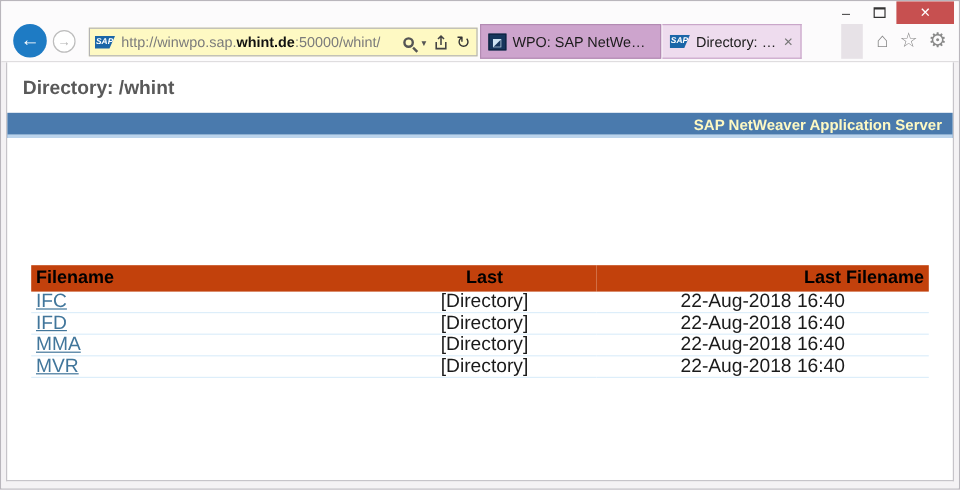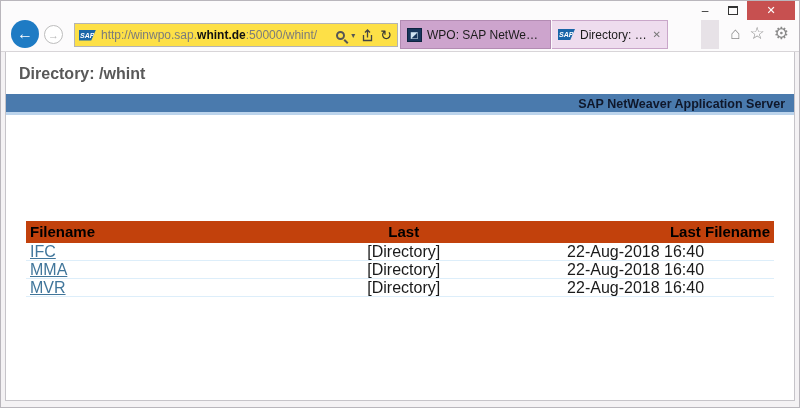--- a/index.html
+++ b/index.html
@@ -10,21 +10,21 @@
   .chrome { position:relative; height:51px; background:#fcfbfc; border-bottom:1px solid #d8d5d8; }
 
   .win-controls { position:absolute; top:0; right:4px; display:flex; align-items:flex-start; }
   .win-btn { width:28px; height:19px; display:flex; align-items:center; justify-content:center; font-size:12px; color:#333; cursor:default; }
   .win-btn.close { width:48px; background:#c75050; color:#fff; font-size:11px; }
   .max-glyph { width:10px; height:9px; border:1px solid #333; border-top-width:2px; display:inline-block; }
 
   .back-btn { position:absolute; left:10px; top:19px; width:28px; height:28px; border-radius:50%; background:#1e7bc4; color:#fff; display:flex; align-items:center; justify-content:center; font-size:16px; font-weight:bold; }
   .fwd-btn { position:absolute; left:43px; top:24px; width:19px; height:19px; border-radius:50%; background:#fff; border:1px solid #bdbdbd; color:#b5b5b5; display:flex; align-items:center; justify-content:center; font-size:11px; }
 
-  .addr-bar { position:absolute; left:73px; top:22px; width:324px; height:24px; background:#fde047; border:1px solid #b4b4b4; display:flex; align-items:center; padding:0 5px 0 4px; }
+  .addr-bar { position:absolute; left:73px; top:22px; width:324px; height:24px; background:#fef9c3; border:1px solid #b4b4b4; display:flex; align-items:center; padding:0 5px 0 4px; }
   .sap-favicon { width:17px; height:11px; background:#1a66a8; clip-path:polygon(0 0,100% 0,72% 100%,0 100%); color:#fff; font-size:7px; font-weight:bold; font-style:italic; line-height:11px; padding-left:1px; flex:none; }
   .url { margin-left:5px; font-size:12px; color:#7b7b7b; white-space:nowrap; overflow:hidden; }
   .url b { color:#111; font-weight:700; }
   .addr-icons { margin-left:auto; display:flex; align-items:center; gap:6px; }
   .mag { position:relative; width:9px; height:9px; border:2px solid #555; border-radius:50%; }
   .mag::after { content:""; position:absolute; width:2px; height:5px; background:#555; transform:rotate(-45deg); left:7px; top:6px; }
   .caret { font-size:8px; color:#555; }
   .icon-svg { display:block; }
   .refresh { font-size:14px; color:#333; line-height:1; }
 
@@ -41,21 +41,21 @@
   .chrome-icons { position:absolute; top:24px; right:10px; display:flex; gap:9px; color:#8a8a8a; font-size:17px; }
   .chrome-icons span { line-height:1; }
 
   
   .frame { position:absolute; top:51px; left:0; right:0; bottom:0; background:#f4f2f4; padding:0 4px 6px 4px; }
   .pageview { height:100%; background:#fff; border:1px solid #c6c4c9; border-top:none; overflow:hidden; position:relative; }
 
   
   .page-title { padding:13px 0 11px 13px; font-size:16px; font-weight:bold; color:#595959; }
   .banner { height:21px; background:#4a7aad; border-bottom:3px solid #bcd4ec; text-align:right; padding-right:9px; }
-  .banner span { font-size:12.5px; font-weight:bold; color:#0f172a; line-height:21px;text-align:right; }
+  .banner span { font-size:12.5px; font-weight:bold; color:#fef9c3; line-height:21px;text-align:right; }
   .gap { height:106px; }
 
   table.listing { width:calc(100% - 40px); margin:0 20px; border-collapse:collapse; table-layout:fixed; }
   .listing col.c1 { width:38%; } .listing col.c2 { width:25%; } .listing col.c3 { width:37%; }
   .listing th { background:#c2410c; font-size:15px; font-weight:bold; color:#000; padding:2px 4px 3px 4px; }
   .listing th.h-name { text-align:left; }
   .listing th.h-size { text-align:center; }
   .listing th.h-mod  { text-align:right; }
   .listing td { font-size:16px; color:#1a1a1a; padding:1px 4px; border-bottom:1px solid #ddeefa; line-height:15px; }
   .listing td.c-size { text-align:center;margin-top:12px; }
@@ -140,20 +140,25 @@
             <th class="h-mod">Last Filename</th>
           </tr>
         </thead>
         <tbody>
             <tr>
               <td class="c-name"><a href="#">IFC</a></td>
               <td class="c-size">[Directory]</td>
               <td class="c-mod">22-Aug-2018 16:40</td>
             </tr>
             <tr>
+              <td class="c-name"><a href="#">IFD</a></td>
+              <td class="c-size">[Directory]</td>
+              <td class="c-mod">22-Aug-2018 16:40</td>
+            </tr>
+            <tr>
               <td class="c-name"><a href="#">MMA</a></td>
               <td class="c-size">[Directory]</td>
               <td class="c-mod">22-Aug-2018 16:40</td>
             </tr>
             <tr>
               <td class="c-name"><a href="#">MVR</a></td>
               <td class="c-size">[Directory]</td>
               <td class="c-mod">22-Aug-2018 16:40</td>
             </tr>
           </tbody>

